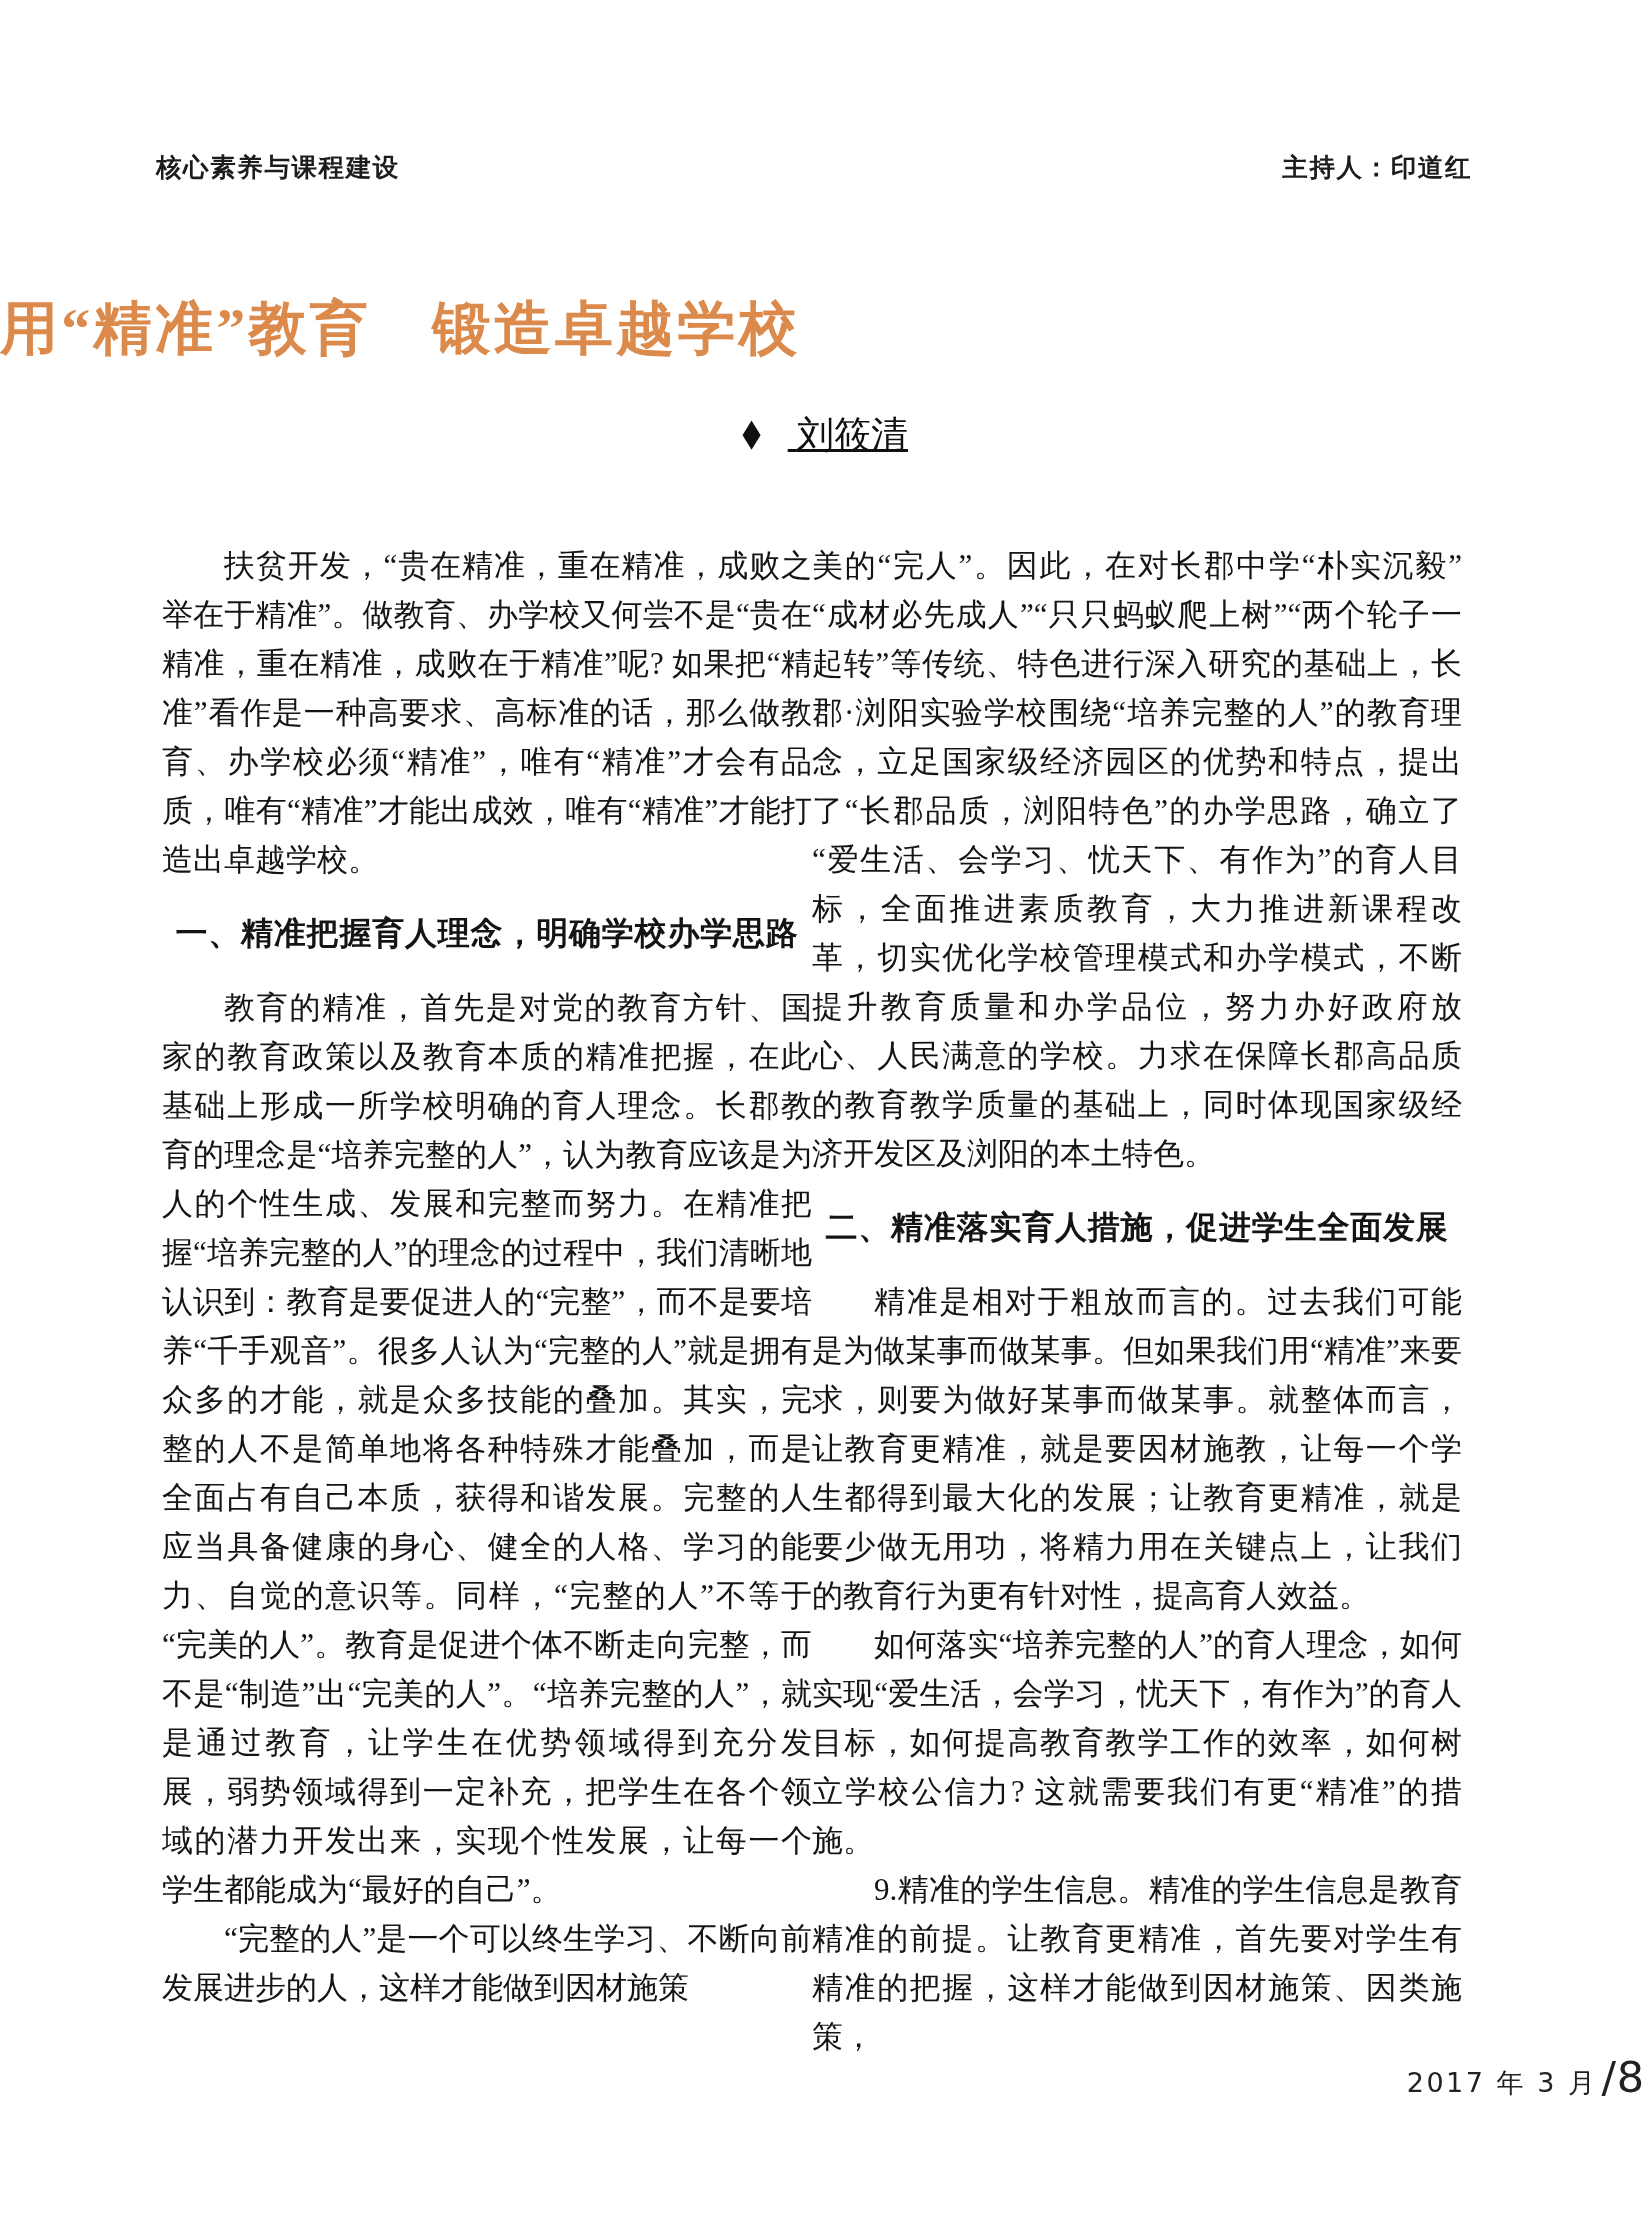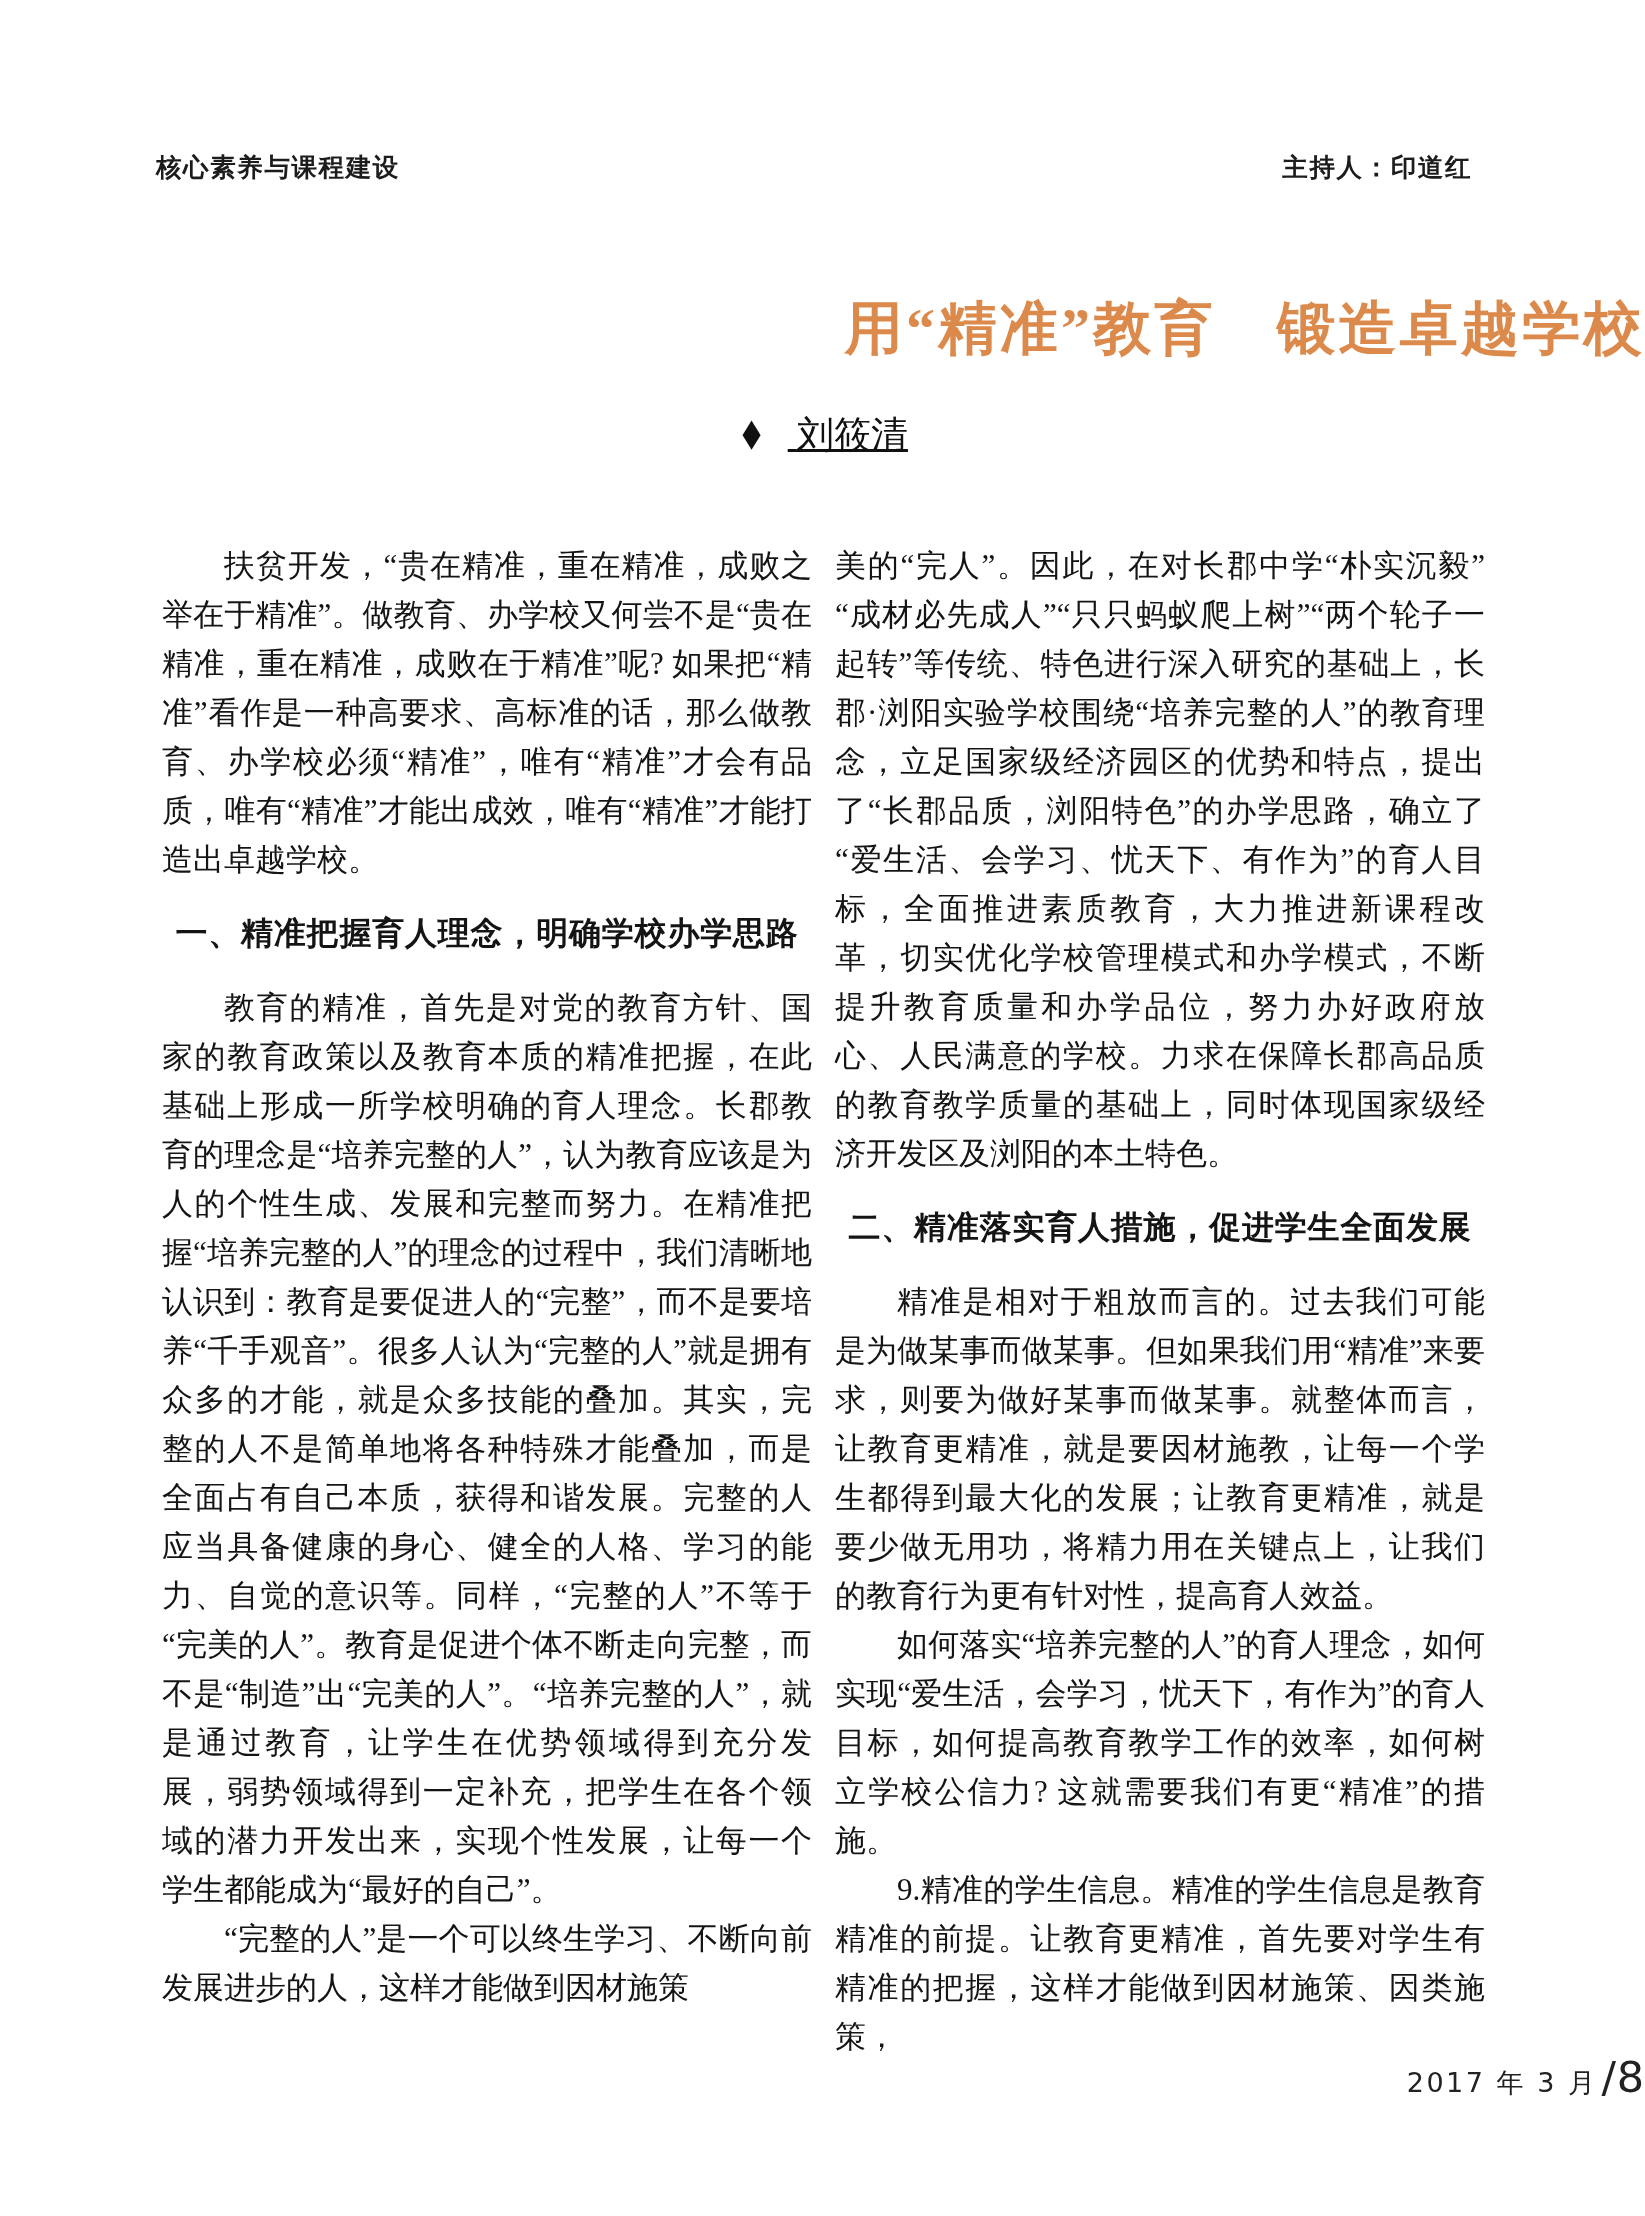--- a/index.html
+++ b/index.html
@@ -21,21 +21,21 @@
     font-weight:700;
     font-size:25.5px;
     letter-spacing:1.6px;
     color:#1c1c1c;
   }
 
   
   .title {
     position:absolute;
     top:290px; left:0; width:100%;
-    text-align:right;
+    text-align:left;
     font-family:"Liberation Serif","DejaVu Serif",serif;
     font-weight:700;
     font-size:58px;
     letter-spacing:3.3px;
     color:#dc8a4c;
   }
 
   
   .author {
     position:absolute;
@@ -54,21 +54,20 @@
     position:relative; top:-1.6px;
     color:#111111;
   }
 
   
   .columns {
     position:absolute;
     top:541px; left:162px;
     width:1323px;
     display:flex;
-    gap:23px;
   }
   .col {
     width:650px;
     font-family:"Liberation Serif","DejaVu Serif",serif;
     font-size:31px;
     line-height:49px;
     text-align:justify;
     word-break:break-all;
     color:#141414;
   }

